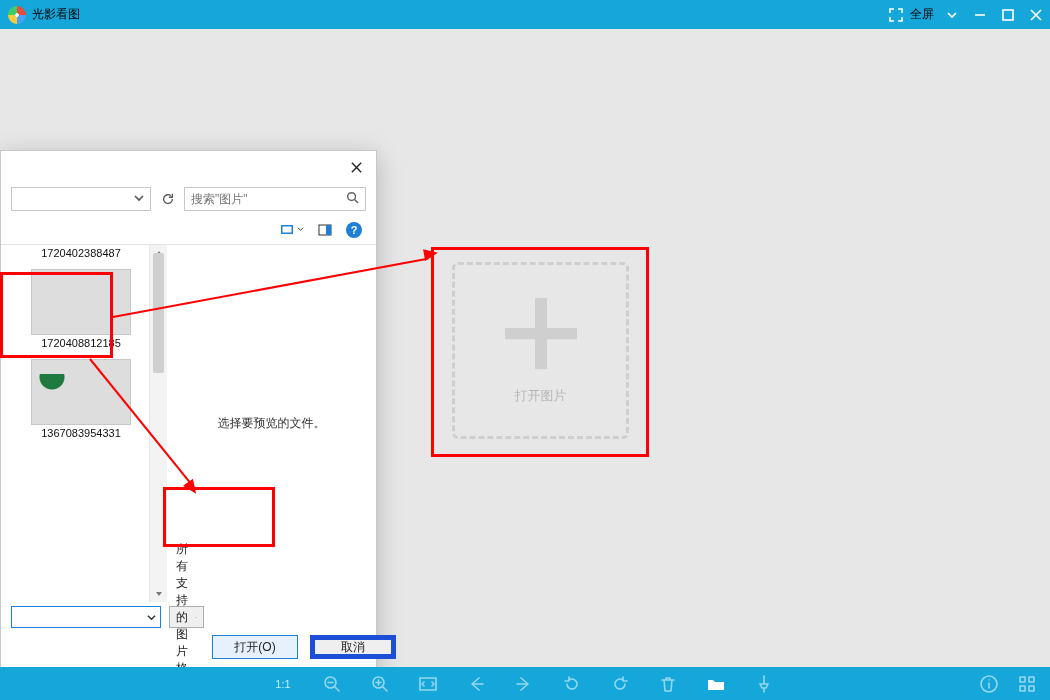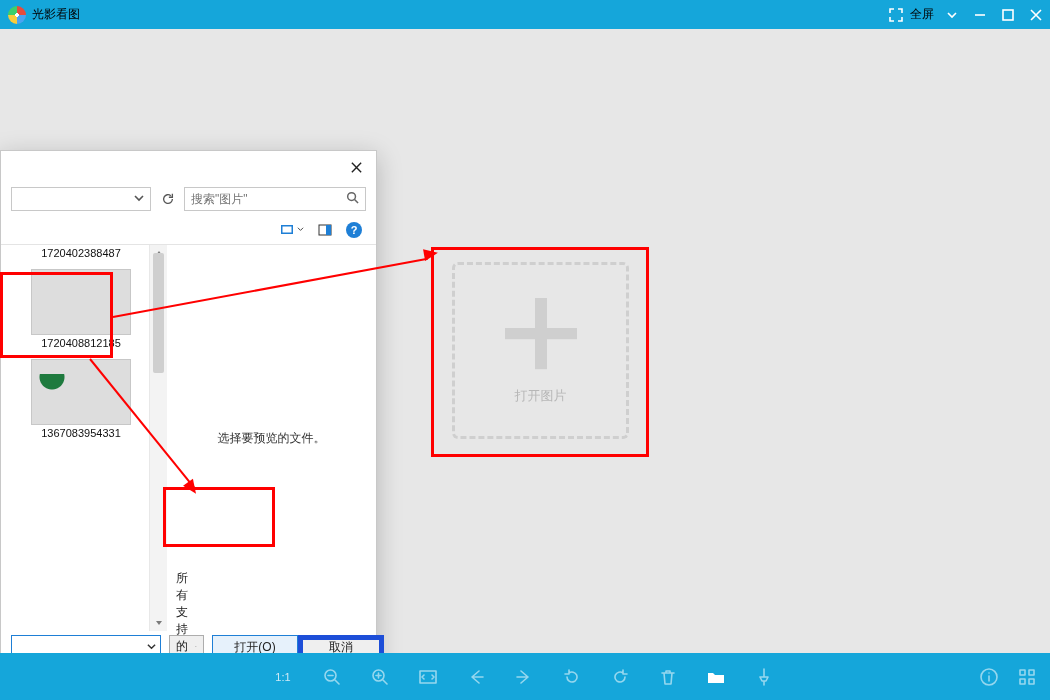--- a/index.html
+++ b/index.html
@@ -64,21 +64,21 @@
 
 
 .annot-box {
   position: absolute; border: 3px solid #ff0000; pointer-events: none;
 }
 .annot-line { position: absolute; background: #ff0000; pointer-events: none; height: 2px; transform-origin: left center; }
 .annot-arrowhead { position: absolute; width: 0; height: 0; border-style: solid; pointer-events: none; }
 
 
 .bottombar {
-  position: absolute; left: 0; right: 0; bottom: 0; height: 47px;
+  position: absolute; left: 0; right: 0; bottom: 0; height: 33px;
   background: #15a6da;
   display: flex; align-items: center; justify-content: center;
 }
 .bb-group { display: flex; gap: 26px; align-items: center; }
 .bb-btn { width: 22px; height: 22px; display: flex; align-items: center; justify-content: center; opacity: .55; cursor: pointer; }
 .bb-btn.active { opacity: 1; }
 .bb-btn svg { width: 20px; height: 20px; fill: none; stroke: #fff; stroke-width: 1.6; stroke-linecap: round; stroke-linejoin: round; }
 .bb-right { position: absolute; right: 12px; display: flex; gap: 16px; }
 .bb-ratio { font-size: 11px; color: #cfeaf6; margin-right: 4px; }
 
@@ -174,21 +174,21 @@
   flex: 0 0 150px; height:22px; border:1px solid #1e7fd6; background:#fff;
   display:flex; align-items:center; justify-content:flex-end; padding:0 4px;
 }
 .filename-field svg{ width:9px; height:9px; stroke:#333; fill:none; stroke-width:1.6; }
 .filter-field {
   flex:1; height:22px; border:1px solid #adadad; background:#efefef;
   display:flex; align-items:center; padding:0 6px; justify-content:space-between;
 }
 .filter-field svg{ width:9px; height:9px; stroke:#333; fill:none; stroke-width:1.6; }
 
-.foot-row2 { display:flex; justify-content:flex-end; padding-right:2px; }
+.foot-row2 { display:flex; gap:12px; justify-content:flex-end; padding-right:2px;margin-top:29px; }
 .dlg-btn {
   width: 86px; height:24px; border:5px solid #1d4ed8; background:#efefef;
   display:flex; align-items:center; justify-content:center; cursor:pointer; font-size:12px;
 }
 .dlg-btn.primary { border:1px solid #1e7fd6; background:#e6f1fb; }
 </style>
 </head>
 <body>
 
 <div class="titlebar">

